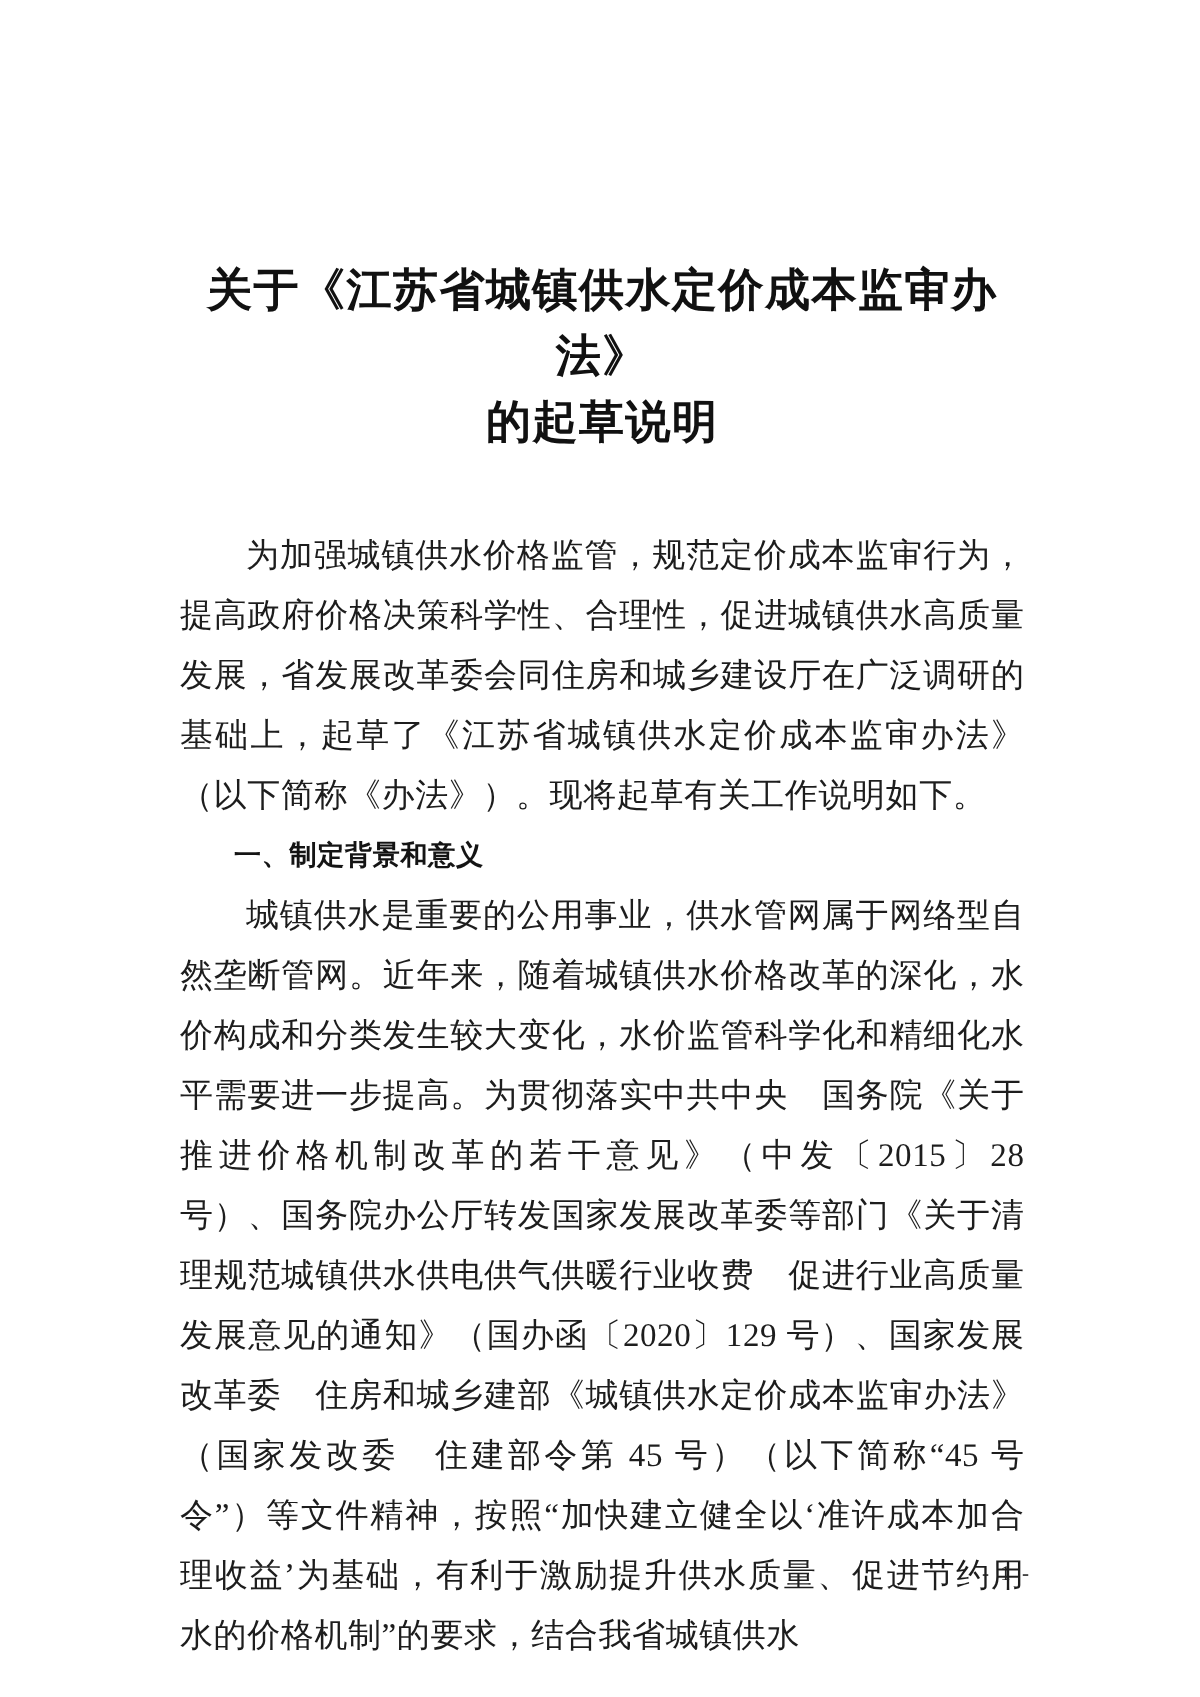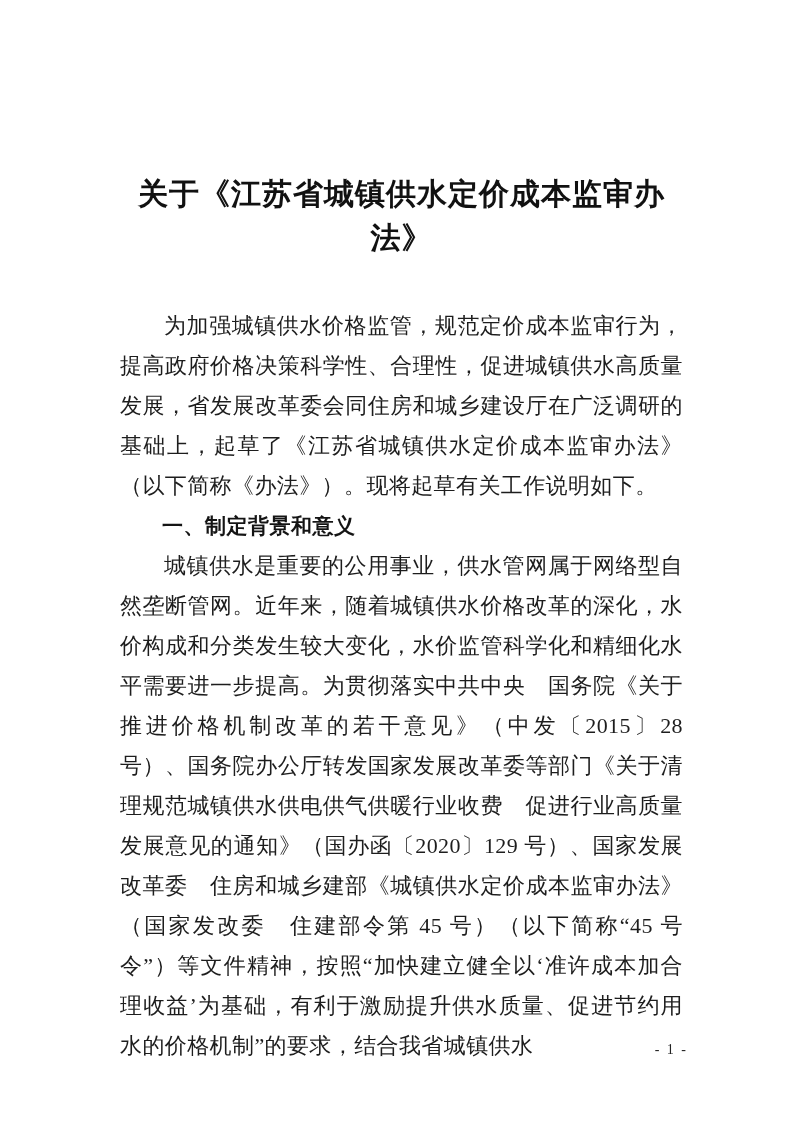--- a/index.html
+++ b/index.html
@@ -39,21 +39,21 @@
     text-justify: inter-character;
     word-break: break-all;
     text-indent: 2em;
     color: #1d1d1d;
   }
   .intro-para {
     margin-top: 46px;
   }
   .section-heading {
     margin: 0;
-    font-size: 21px;
+    font-size: 18px;
     line-height: 40px;
     font-weight: 700;
     font-family: "Liberation Sans", "DejaVu Sans", sans-serif;
     text-indent: 2em;
     color: #141414;
     letter-spacing: 0.5px;
   }
   .page-number {
     position: absolute;
     top: 1042px;
@@ -64,20 +64,21 @@
     color: #222222;
   }
 </style>
 </head>
 <body>
 
 <div class="page">
 
   <h1 class="doc-title">
     <span class="title-line">关于《江苏省城镇供水定价成本监审办法》</span>
+    <span class="title-line">的起草说明</span>
   </h1>
 
   <p class="body-para intro-para">为加强城镇供水价格监管，规范定价成本监审行为，提高政府价格决策科学性、合理性，促进城镇供水高质量发展，省发展改革委会同住房和城乡建设厅在广泛调研的基础上，起草了《江苏省城镇供水定价成本监审办法》（以下简称《办法》）。现将起草有关工作说明如下。</p>
 
   <h2 class="section-heading">一、制定背景和意义</h2>
 
   <p class="body-para">城镇供水是重要的公用事业，供水管网属于网络型自然垄断管网。近年来，随着城镇供水价格改革的深化，水价构成和分类发生较大变化，水价监管科学化和精细化水平需要进一步提高。为贯彻落实中共中央　国务院《关于推进价格机制改革的若干意见》（中发〔2015〕28 号）、国务院办公厅转发国家发展改革委等部门《关于清理规范城镇供水供电供气供暖行业收费　促进行业高质量发展意见的通知》（国办函〔2020〕129 号）、国家发展改革委　住房和城乡建部《城镇供水定价成本监审办法》（国家发改委　住建部令第 45 号）（以下简称“45 号令”）等文件精神，按照“加快建立健全以‘准许成本加合理收益’为基础，有利于激励提升供水质量、促进节约用水的价格机制”的要求，结合我省城镇供水</p>
 
   <div class="page-number">- 1 -</div>
 

